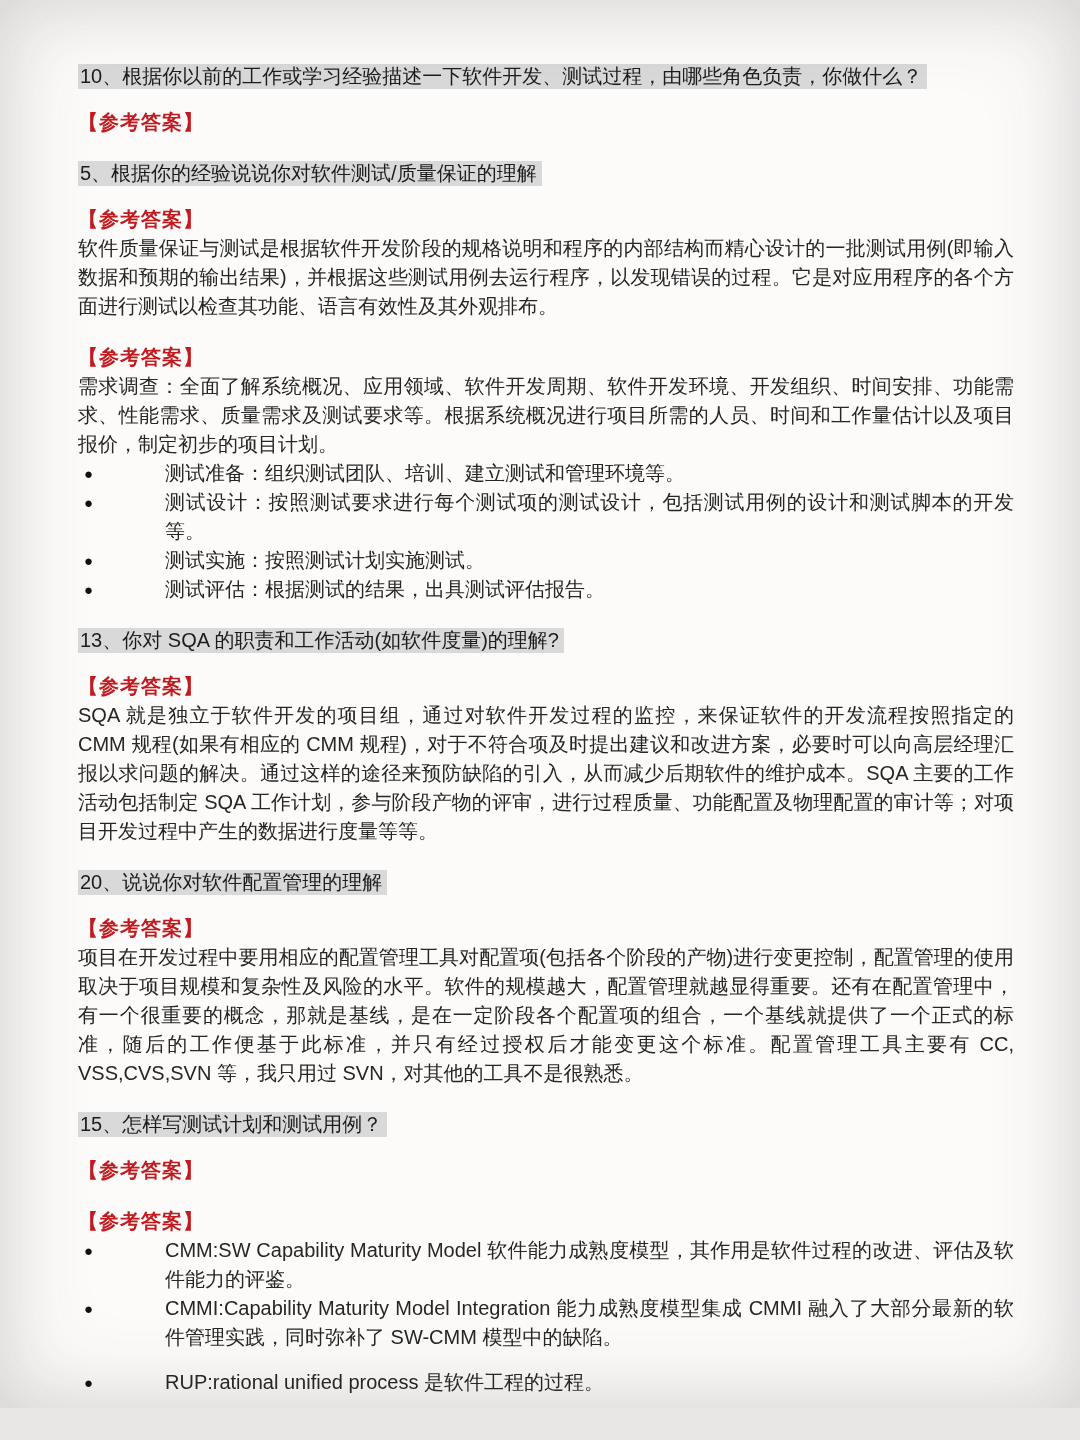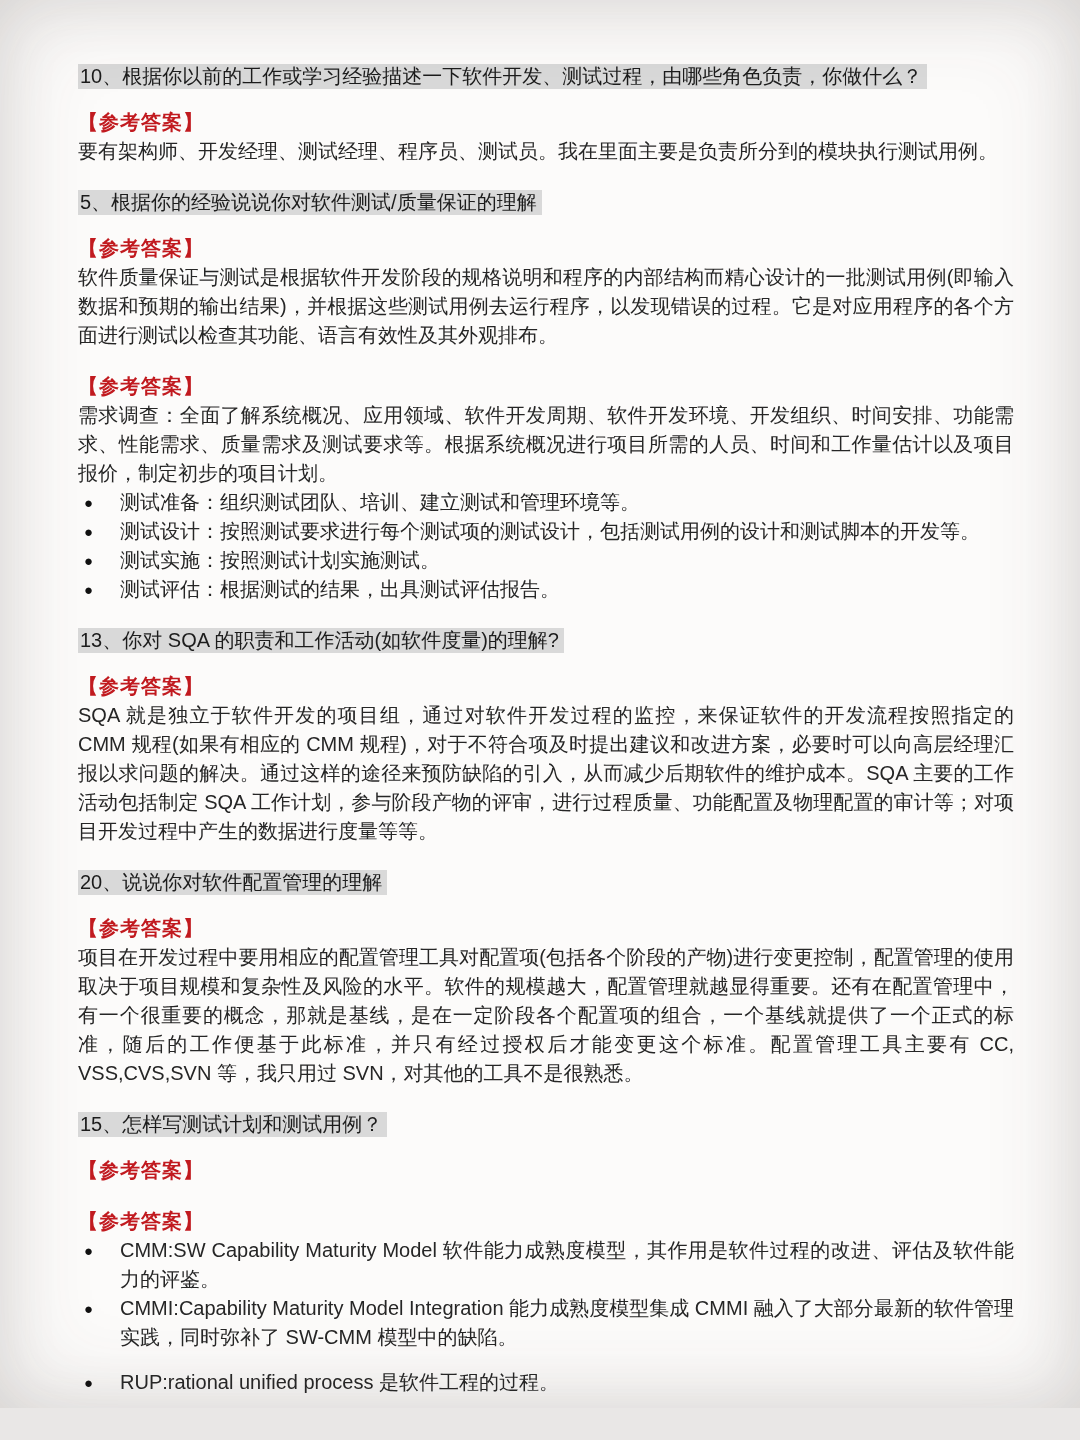--- a/index.html
+++ b/index.html
@@ -66,42 +66,40 @@
     flex: 0 0 36px;
     text-align: left;
     padding-left: 6px;
     font-size: 15px;
     line-height: 29px;
     color: #111;
   }
   .bullet-text {
     flex: 1 1 auto;
     text-align: justify;
+    margin-left: 45px;
   }
   
   .vignette {
     pointer-events: none;
     position: absolute;
     inset: 0;
     box-shadow: inset 0 0 90px 10px rgba(70,60,55,0.12);
   }
 </style>
 </head>
 <body>
 
 <div class="page">
   <div class="doc">
   <div class="section">
     <div class="q-header">
       <span class="q-highlight">10、根据你以前的工作或学习经验描述一下软件开发、测试过程，由哪些角色负责，你做什么？</span>
     </div>
     <div class="ref-label">【参考答案】</div>
-    <div class="answer">
-          <p>要有架构师、开发经理、测试经理、程序员、测试员。我在里面主要是负责所分到的模块执行测试用例。</p>
-        </div>
   </div>
 
   <div class="section">
     <div class="q-header">
       <span class="q-highlight">5、根据你的经验说说你对软件测试/质量保证的理解</span>
     </div>
     <div class="ref-label">【参考答案】</div>
     <div class="answer">
           <p>软件质量保证与测试是根据软件开发阶段的规格说明和程序的内部结构而精心设计的一批测试用例(即输入数据和预期的输出结果)，并根据这些测试用例去运行程序，以发现错误的过程。它是对应用程序的各个方面进行测试以检查其功能、语言有效性及其外观排布。</p>
         </div>

